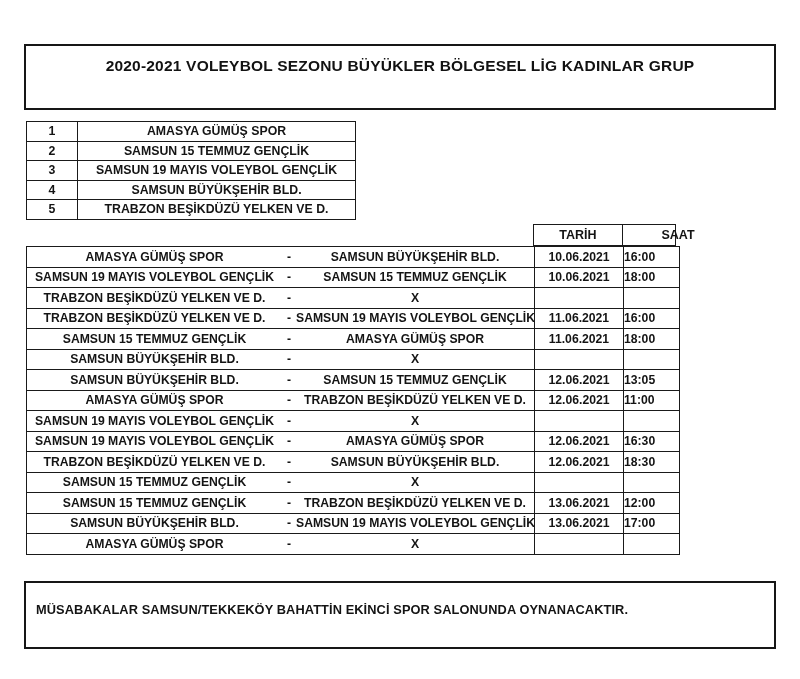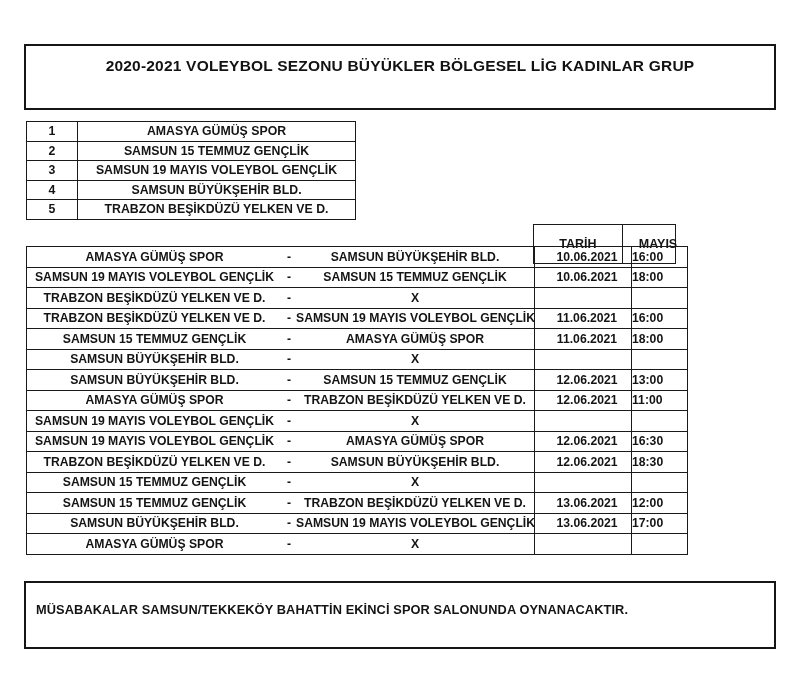--- a/index.html
+++ b/index.html
@@ -69,24 +69,25 @@
   .teams td.team {
     text-align: center;
   }
 
   
   .head-box {
     position: absolute;
     left: 533px;
     top: 224px;
     width: 143px;
-    height: 40px;
+    height: 22px;
     border: 1.5px solid #1a1a1a;
     box-sizing: border-box;
     display: flex;
+    gap: 20px;
   }
   .head-box .cell {
     flex: 0 0 70px;
     font-size: 12.5px;
     font-weight: bold;
     display: flex;
     align-items: center;
     justify-content: center;
     color: #141414;
   }
@@ -126,21 +127,20 @@
     border-right: none;
   }
   .fixtures td.away {
     width: 238px;
     text-align: center;
     border-left: none;
   }
   .fixtures td.date {
     width: 88px;
     text-align: center;
-    padding-left: 8px;
   }
   .fixtures td.time {
     width: 55px;
     text-align: left;
   }
 
   
   .note-box {
     position: absolute;
     left: 24px;
@@ -191,21 +191,21 @@
         </tr>
         <tr>
           <td class="num">5</td>
           <td class="team">TRABZON BEŞİKDÜZÜ YELKEN VE D.</td>
         </tr>
       </tbody>
   </table>
 
   <div class="head-box">
     <div class="cell date">TARİH</div>
-    <div class="cell">MAYIS</div>
+    <div class="cell">SAAT</div>
   </div>
 
   <table class="fixtures">
     <tbody id="fixtures-body">
         <tr>
           <td class="home">AMASYA GÜMÜŞ SPOR</td>
           <td class="dash">-</td>
           <td class="away">SAMSUN BÜYÜKŞEHİR BLD.</td>
           <td class="date">10.06.2021</td>
           <td class="time">16:00</td>
@@ -243,21 +243,21 @@
           <td class="dash">-</td>
           <td class="away">X</td>
           <td class="date"></td>
           <td class="time"></td>
         </tr>
         <tr>
           <td class="home">SAMSUN BÜYÜKŞEHİR BLD.</td>
           <td class="dash">-</td>
           <td class="away">SAMSUN 15 TEMMUZ GENÇLİK</td>
           <td class="date">12.06.2021</td>
-          <td class="time">13:00</td>
+          <td class="time">13:05</td>
         </tr>
         <tr>
           <td class="home">AMASYA GÜMÜŞ SPOR</td>
           <td class="dash">-</td>
           <td class="away">TRABZON BEŞİKDÜZÜ YELKEN VE D.</td>
           <td class="date">12.06.2021</td>
           <td class="time">11:00</td>
         </tr>
         <tr>
           <td class="home">SAMSUN 19 MAYIS VOLEYBOL GENÇLİK</td>

